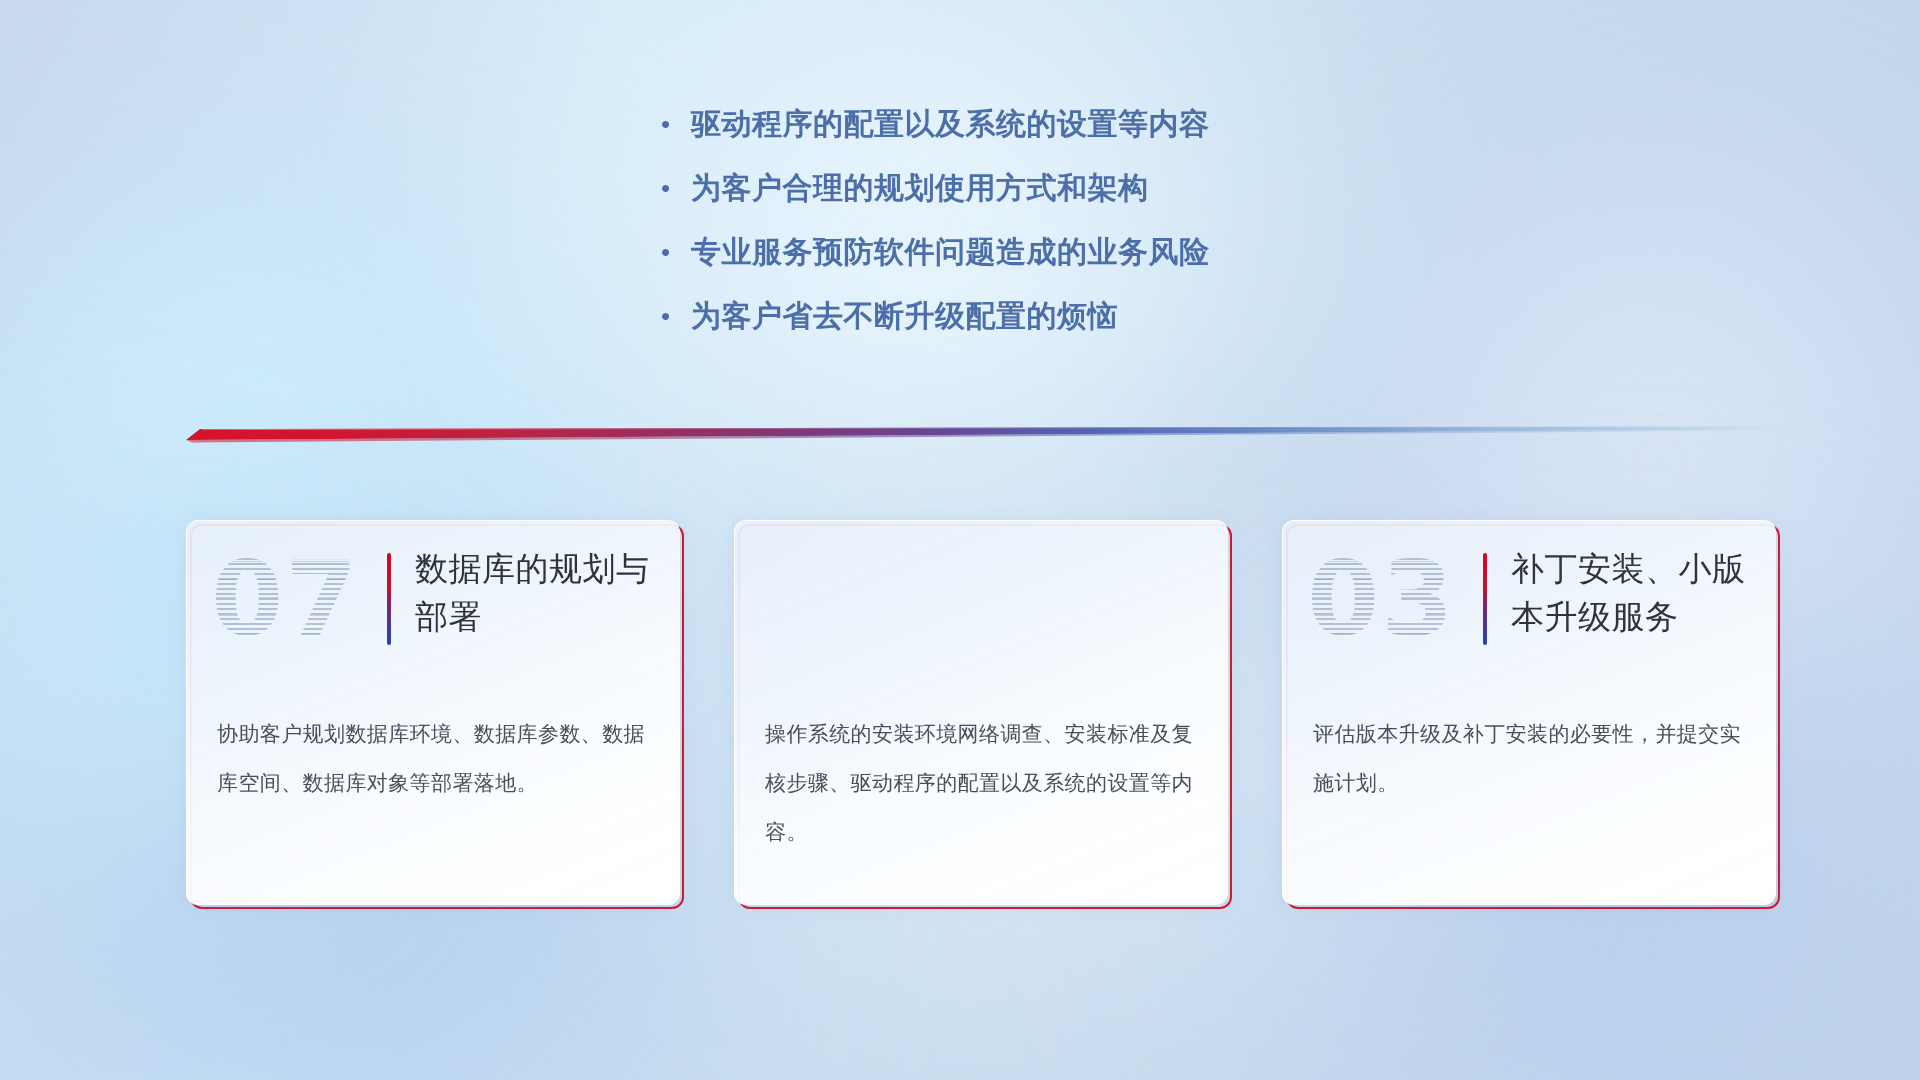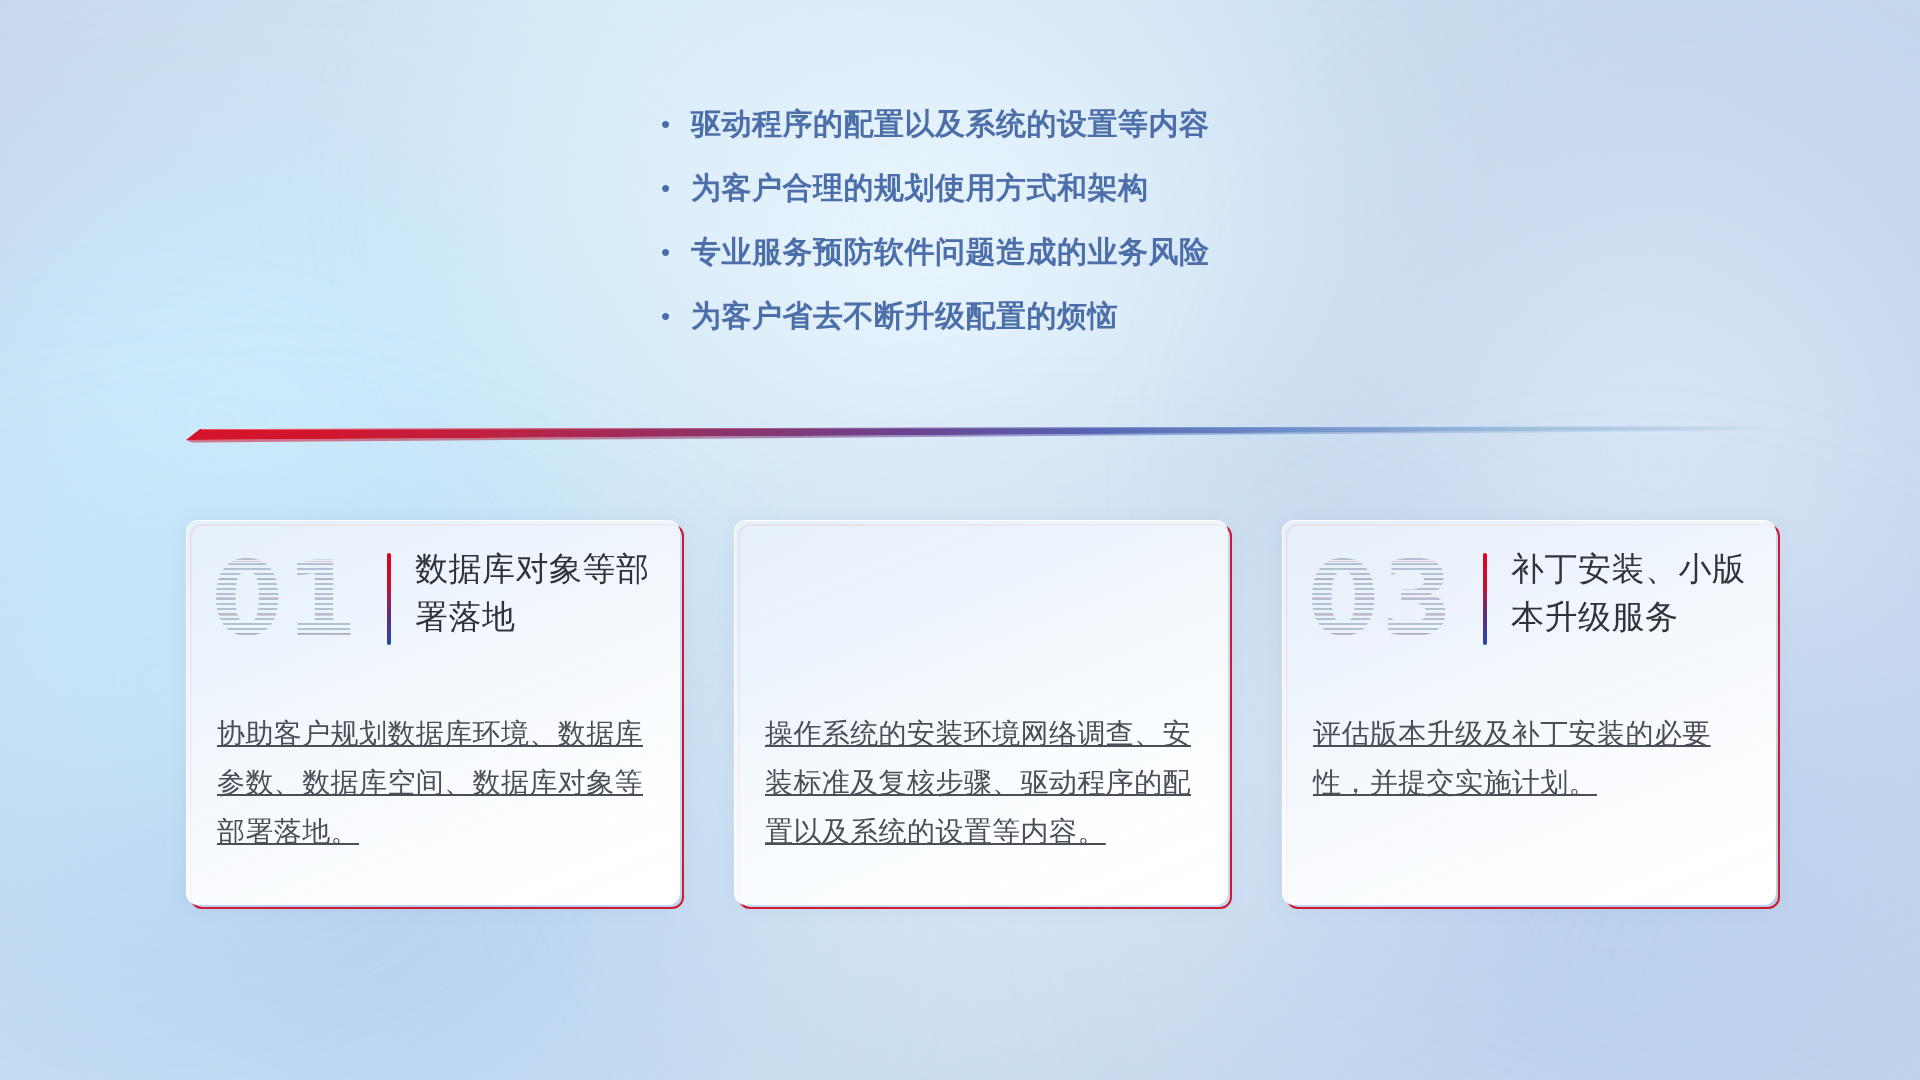--- a/index.html
+++ b/index.html
@@ -211,25 +211,24 @@
     line-height: 48px;
     color: #30343a;
     font-weight: normal;
     letter-spacing: 0.5px;
   }
   .card-body {
     position: absolute;
     left: 30px;
     top: 188px;
     width: 440px;
-    font-size: 28px;
+    font-size: 21px;
     line-height: 49px;
     color: #4a4f57;
     letter-spacing: 0.4px;
-    text-decoration: underline;
   }
 </style>
 </head>
 <body>
 
 <div id="slide">
 
   <div class="bgblob blob-a"></div>
   <div class="bgblob blob-b"></div>
   <div class="bgblob blob-c"></div>
@@ -286,23 +285,23 @@
       <path d="M15,5.2 L1580,2.2 L1580,3.0 L16,6.1 Z" fill="url(#wedgeShine)"></path>
     </svg>
   </div>
 
   <div id="cards">
 
     <div class="card-wrap">
       <div class="card-outline"></div>
       <div class="card">
         <div class="card-head">
-          <div class="card-num">01</div>
+          <div class="card-num">07</div>
           <div class="card-accent"></div>
-          <div class="card-title">数据库对象等部署落地</div>
+          <div class="card-title">数据库的规划与部署</div>
         </div>
         <div class="card-body">协助客户规划数据库环境、数据库参数、数据库空间、数据库对象等部署落地。</div>
       </div>
     </div>
 
     <div class="card-wrap">
       <div class="card-outline"></div>
       <div class="card">
         <div class="card-body">操作系统的安装环境网络调查、安装标准及复核步骤、驱动程序的配置以及系统的设置等内容。</div>
       </div>

